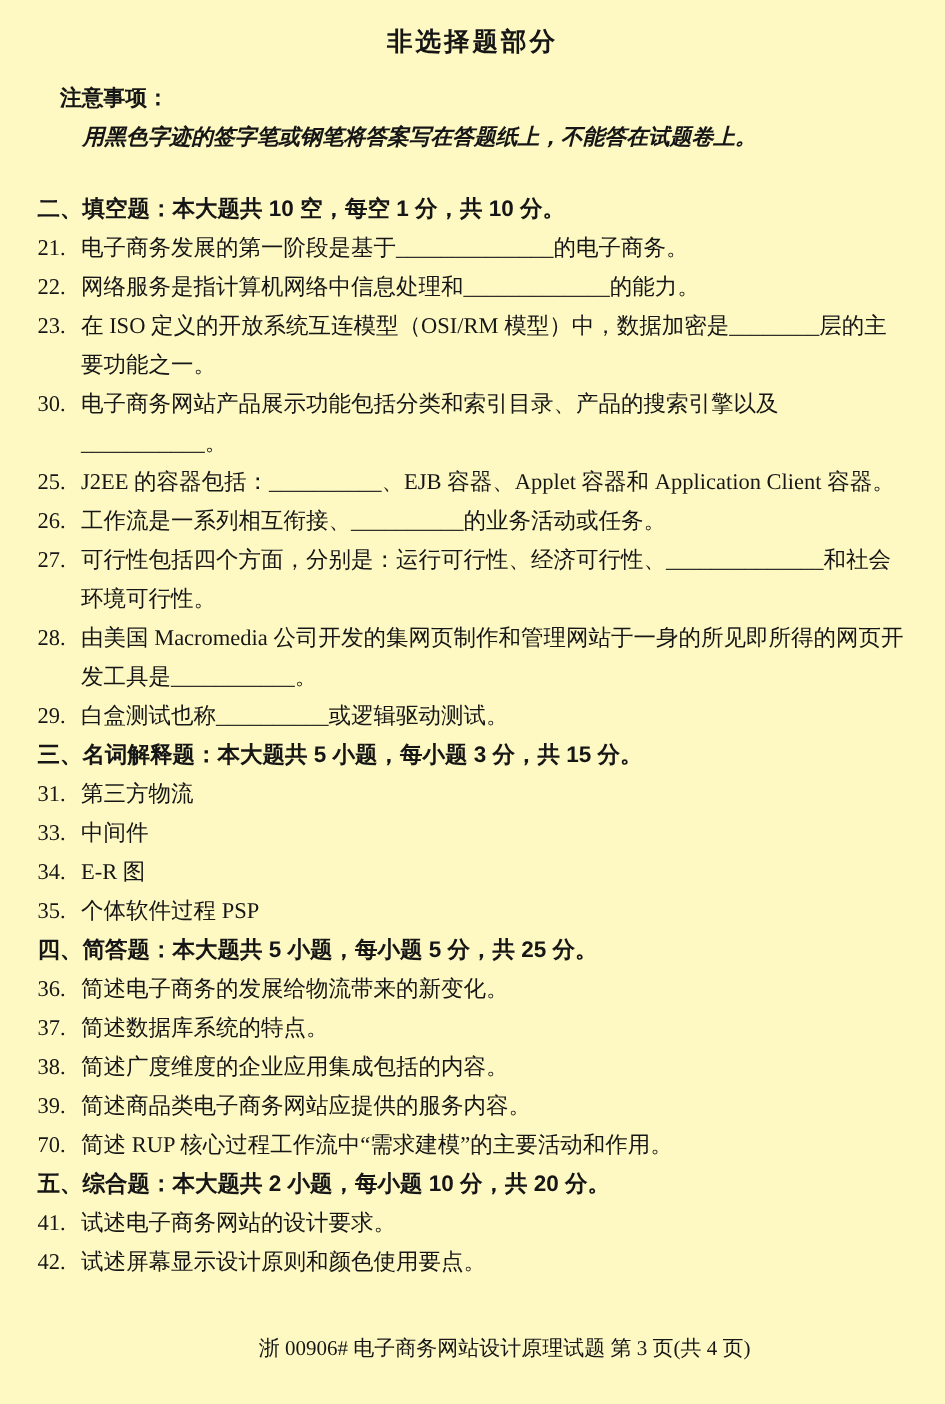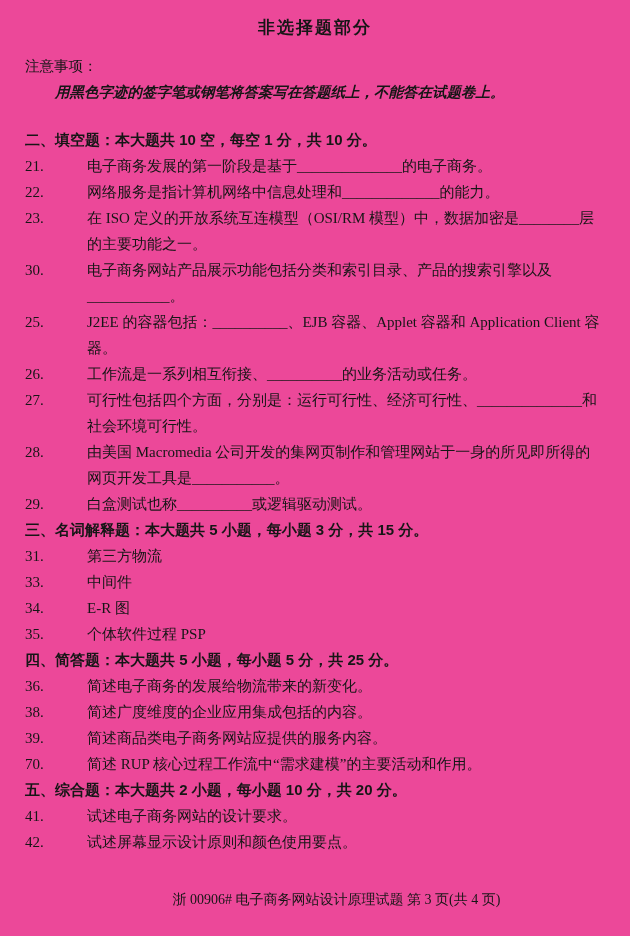--- a/index.html
+++ b/index.html
@@ -1,58 +1,59 @@
 <!DOCTYPE html>
 <html lang="zh"><head>
 <meta charset="utf-8">
 <style>
   html,body{margin:0;padding:0;}
   .page{
     width:630px;height:936px;
-    background:#ec4899;
+    background:#fef9c3;
     color:#161616;
     font-family:"Liberation Serif","DejaVu Serif",serif;
     position:relative;
     box-sizing:border-box;
     padding:10px 25px 0 25px;
     overflow:hidden;
   }
   .title{
     text-align:center;
     font-size:17px;
     font-weight:bold;
     font-family:"Liberation Sans","DejaVu Sans",sans-serif;
     margin:6px 0 16px 0;
     line-height:24px;
     letter-spacing:2px;
   }
   .notice-label{
-    font-weight:normal;
+    font-weight:bold;
     font-family:"Liberation Sans","DejaVu Sans",sans-serif;
     font-size:14.5px;
     line-height:20px;
+    margin-left:15px;
   }
   .notice-text{
     font-weight:bold;
     font-size:14.5px;
     line-height:24px;
     padding-left:30px;
     margin-top:4px;
     font-style:italic;
   }
   .lines{margin-top:23px;}
   .line{
     font-size:15px;
     line-height:26px;
   }
   .section-header{
     font-weight:bold;
     font-family:"Liberation Sans","DejaVu Sans",sans-serif;
   }
-  .item{display:flex;gap:33px;}
+  .item{display:flex;}
   .item .num{flex:0 0 29px;width:29px;}
   .item .txt{flex:1;}
   .footer{
     position:absolute;
     left:0;right:0;
     bottom:26px;
     text-align:center;
     font-size:14px;
     line-height:20px;
     margin-left:43px;
@@ -141,20 +142,24 @@
     <span class="txt">个体软件过程 PSP</span>
   </div>
 
   <div class="line section-header">四、简答题：本大题共 5 小题，每小题 5 分，共 25 分。</div>
 
   <div class="line item">
     <span class="num">36.</span>
     <span class="txt">简述电子商务的发展给物流带来的新变化。</span>
   </div>
 
+  <div class="line item">
+    <span class="num">37.</span>
+    <span class="txt">简述数据库系统的特点。</span>
+  </div>
 
   <div class="line item">
     <span class="num">38.</span>
     <span class="txt">简述广度维度的企业应用集成包括的内容。</span>
   </div>
 
   <div class="line item">
     <span class="num">39.</span>
     <span class="txt">简述商品类电子商务网站应提供的服务内容。</span>
   </div>

